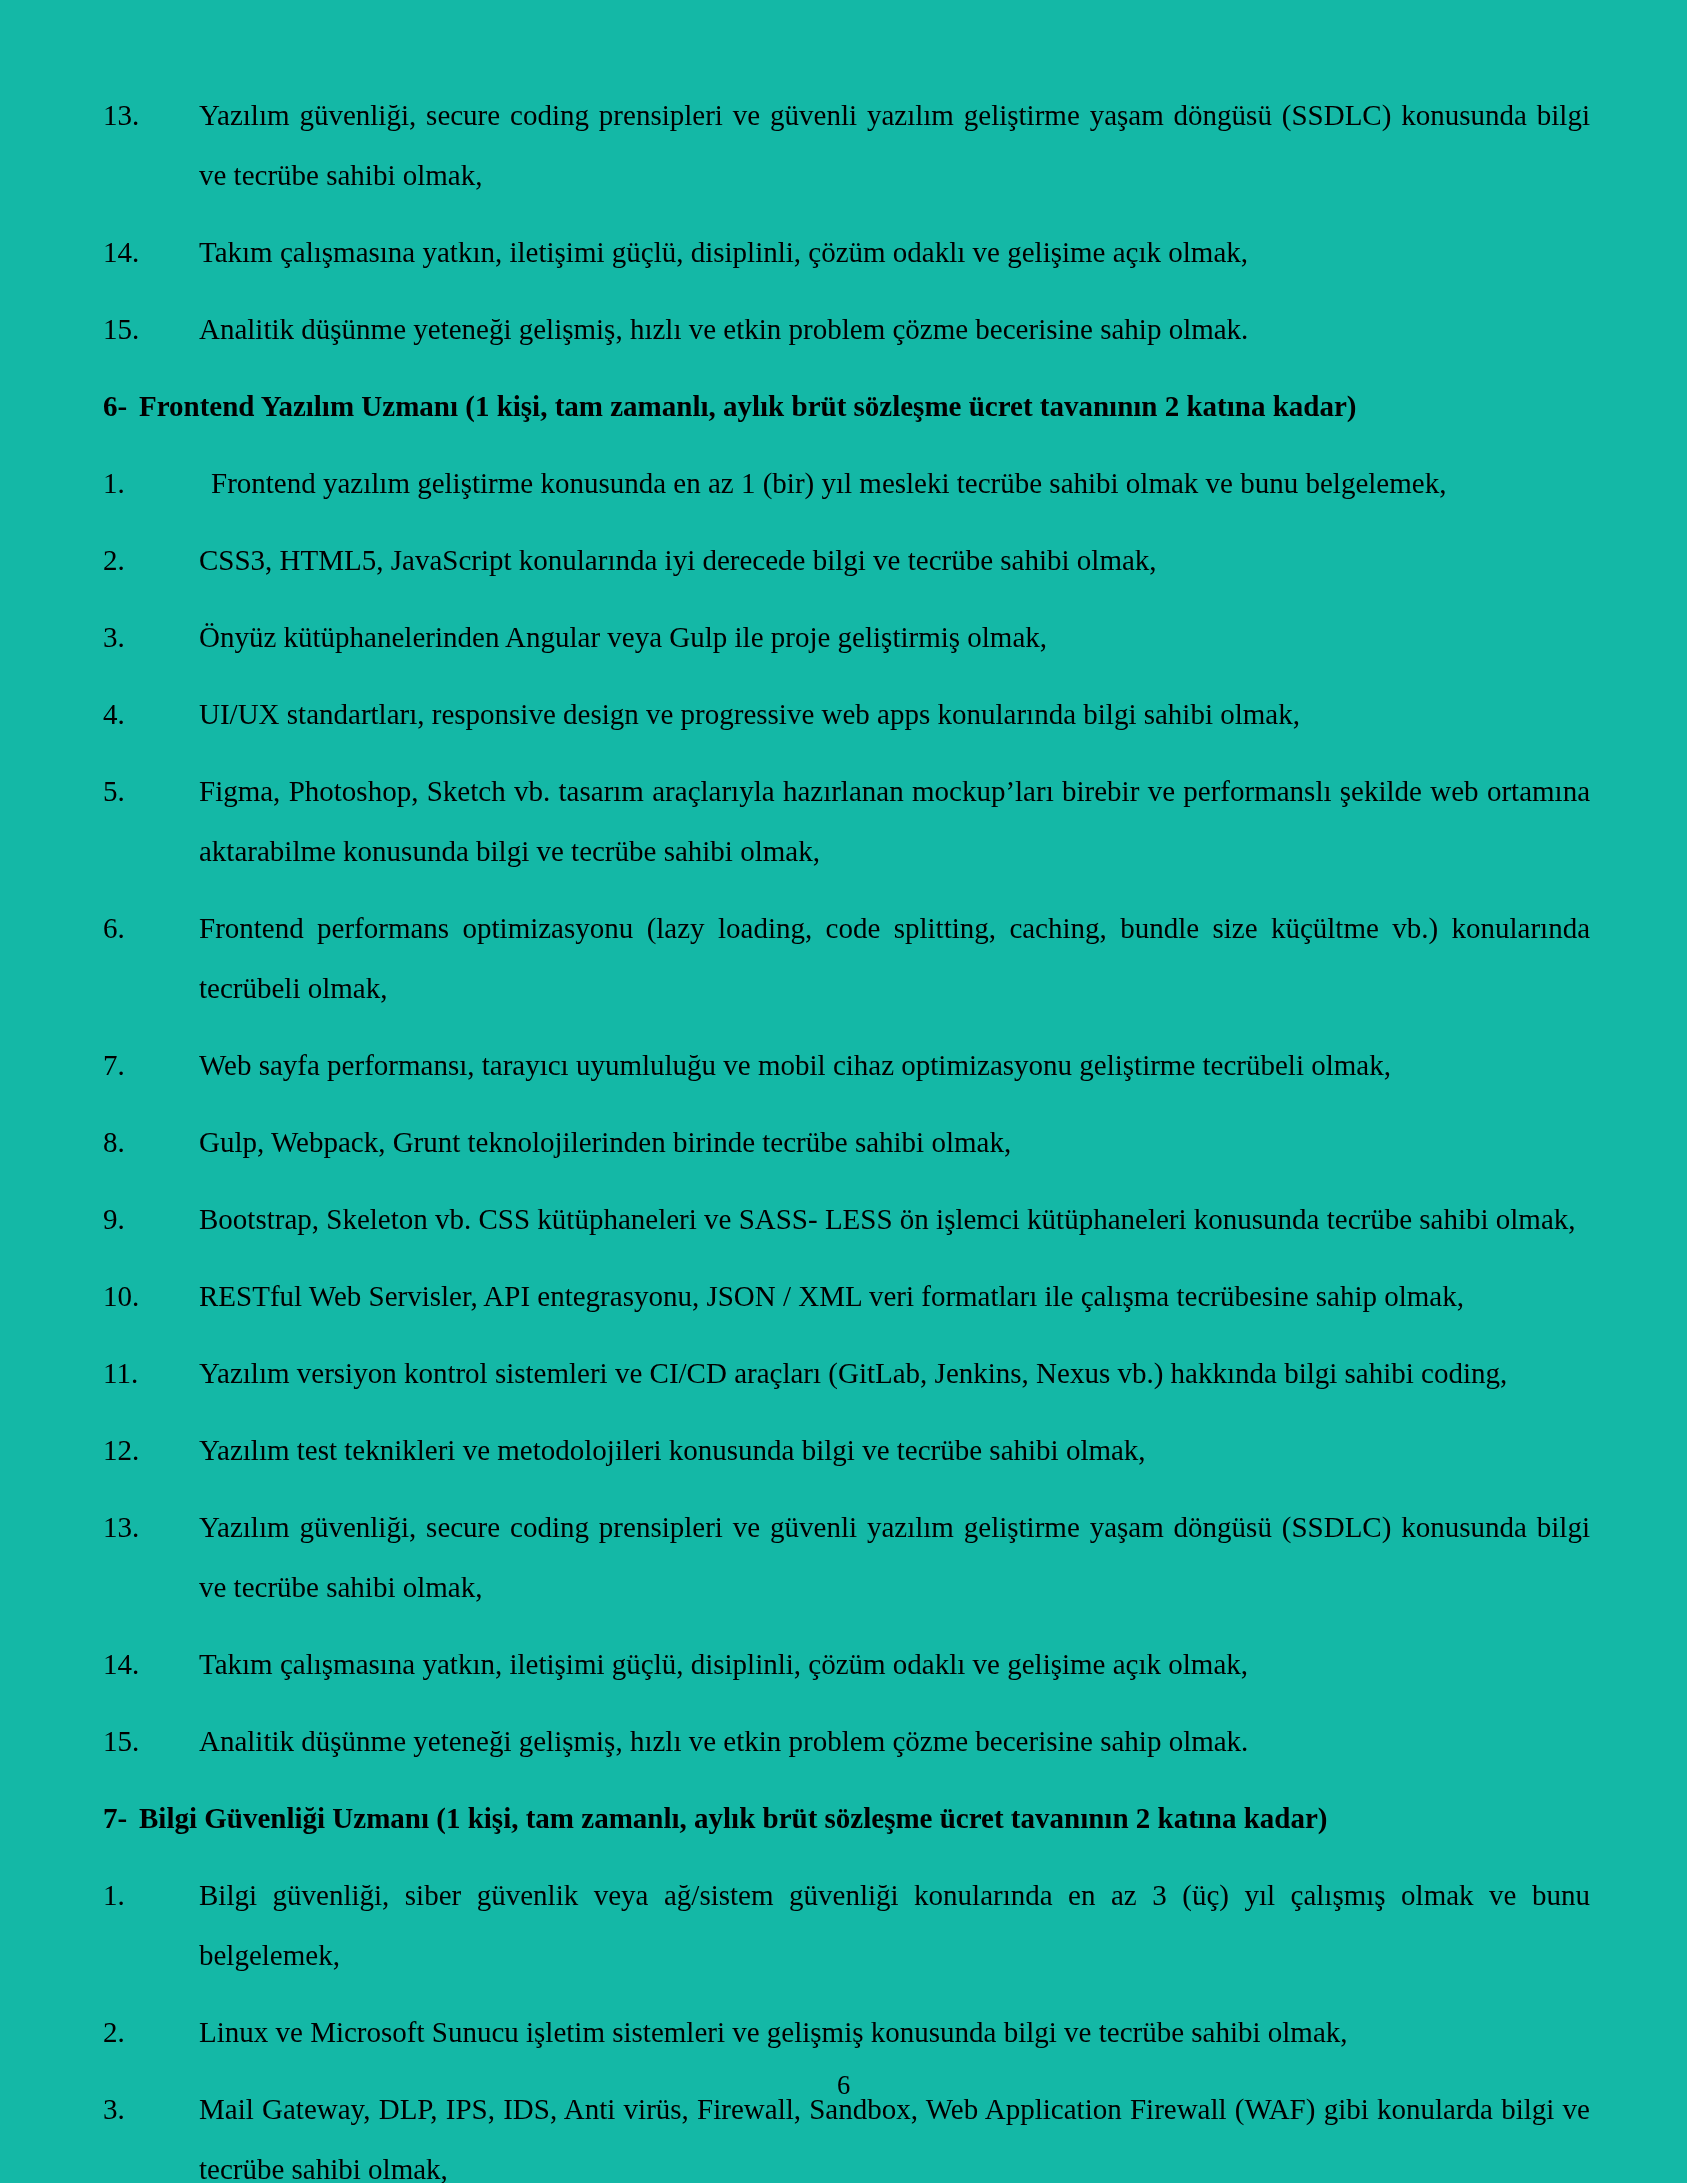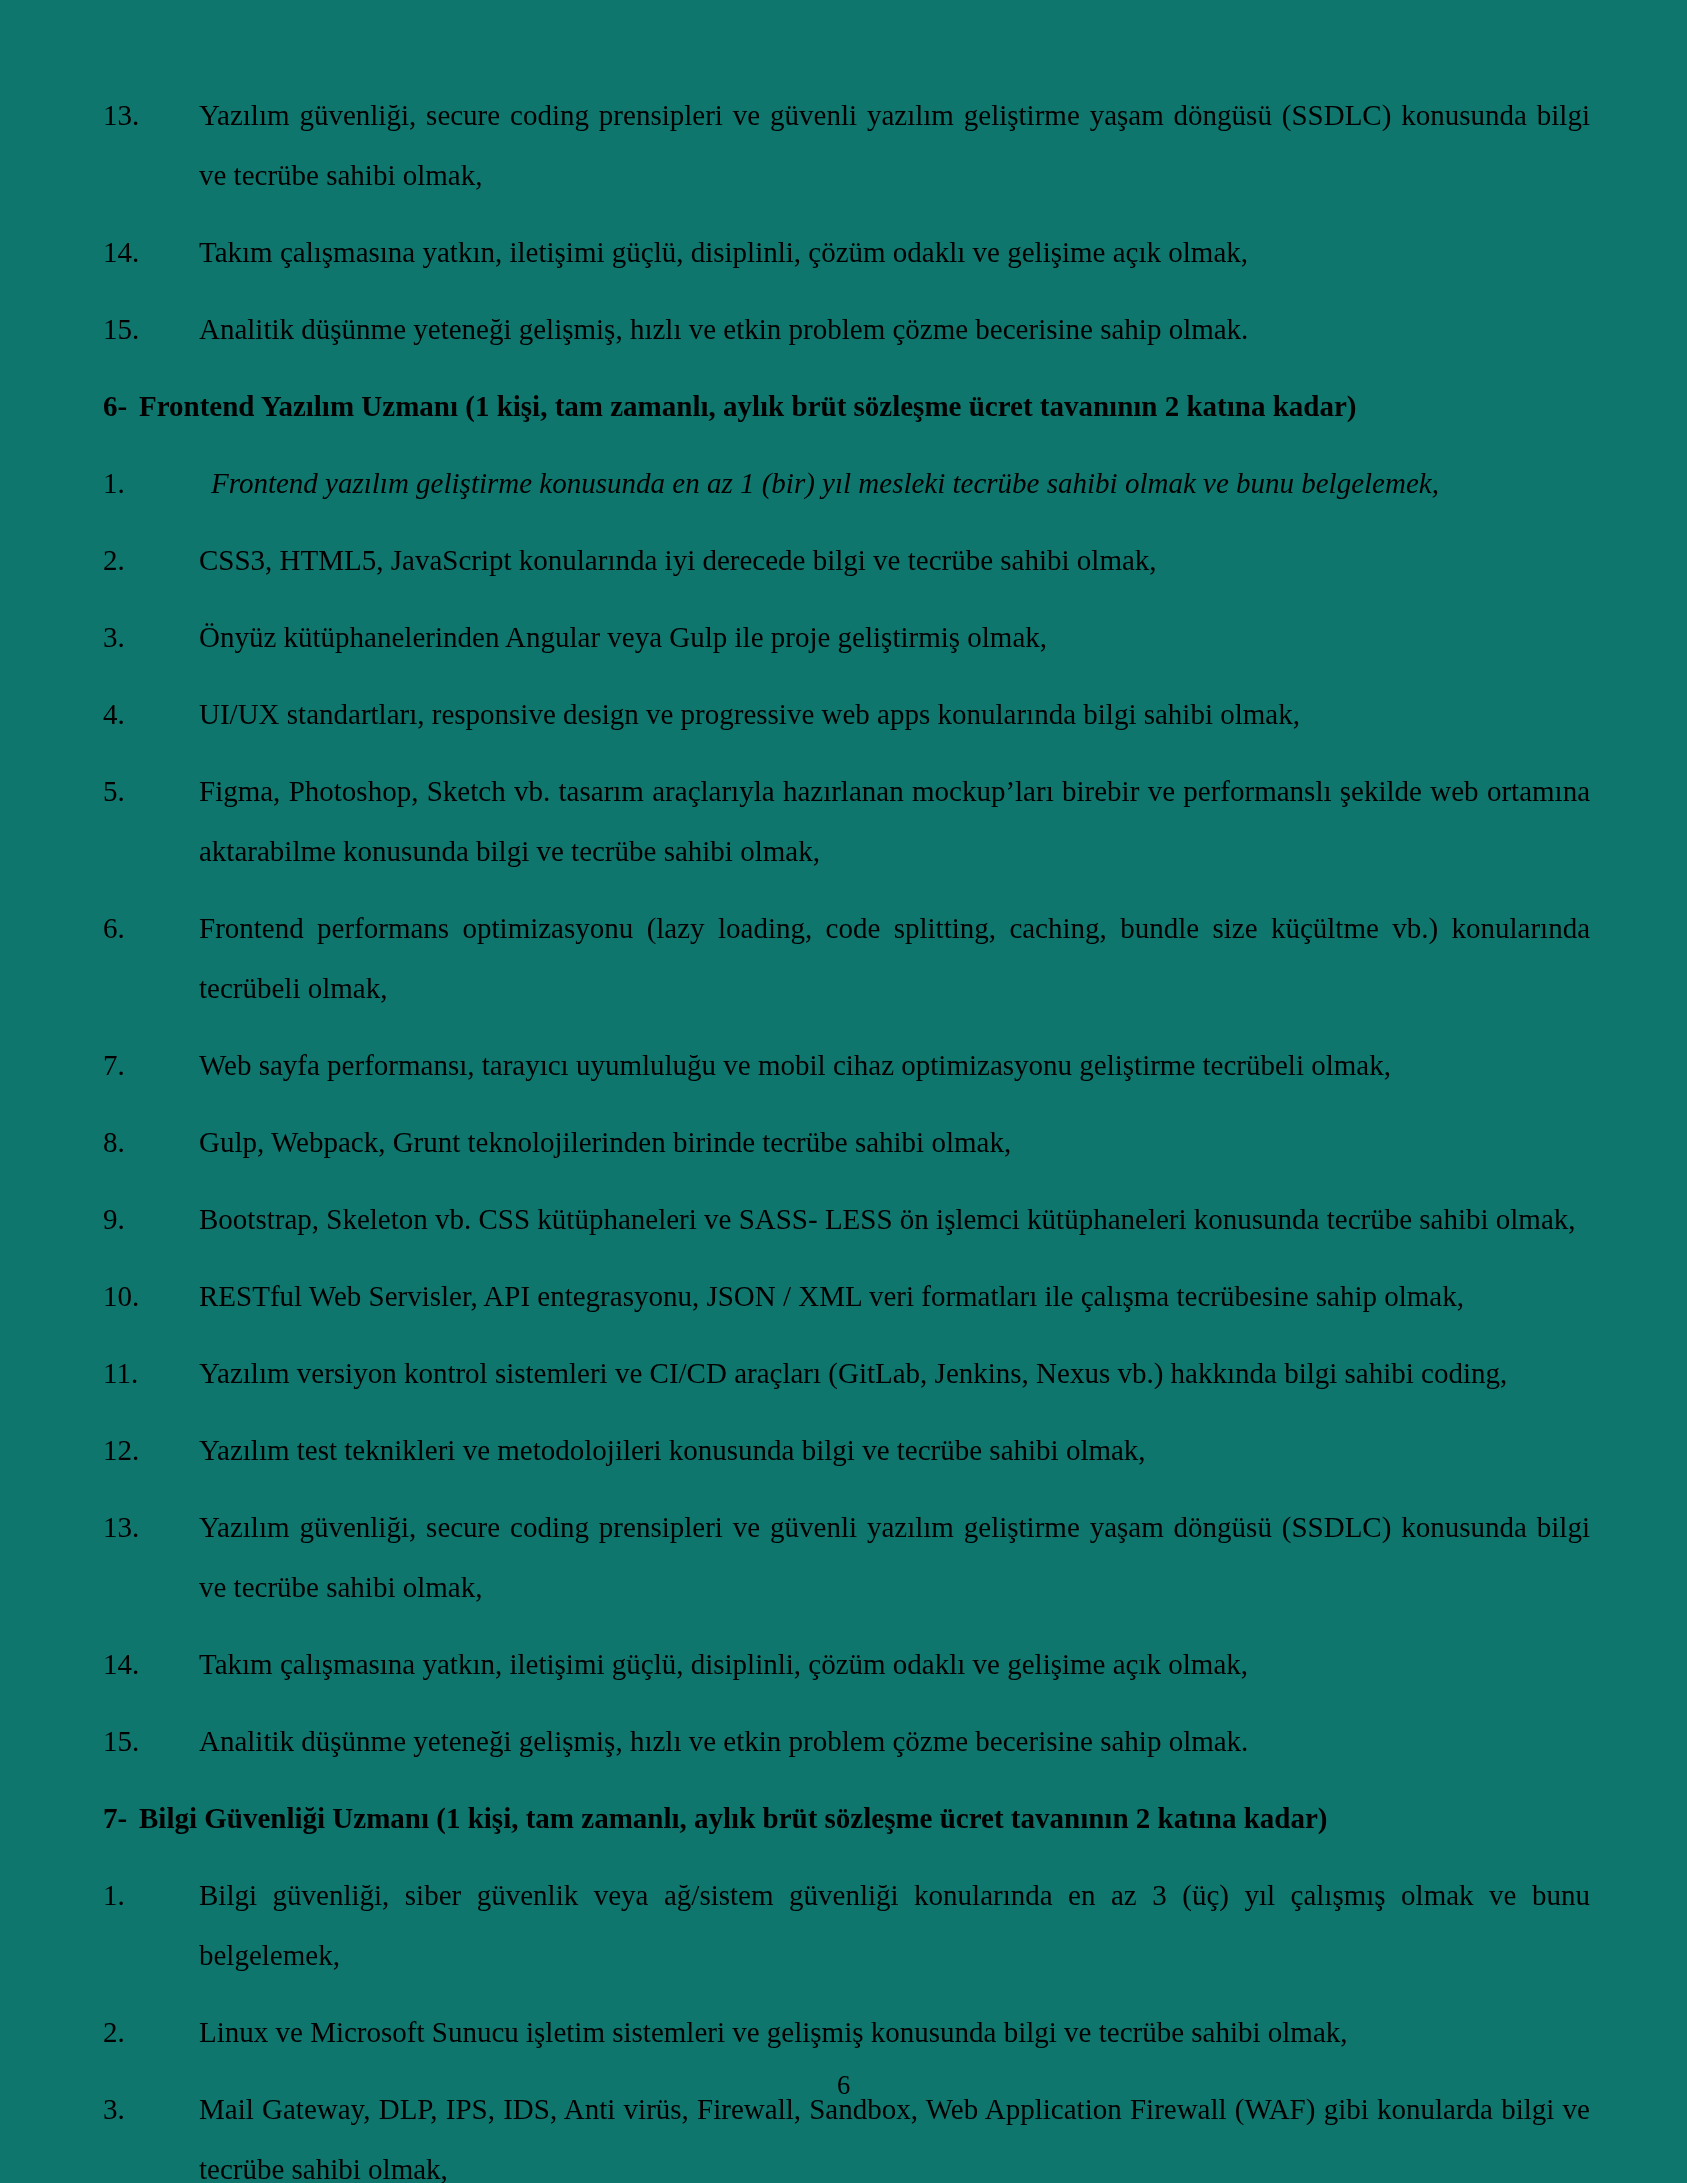--- a/index.html
+++ b/index.html
@@ -5,21 +5,21 @@
 <style>
   html, body {
     margin: 0;
     padding: 0;
     background: #ffffff;
   }
   .page {
     position: relative;
     width: 1687px;
     height: 2183px;
-    background: #0f766e;
+    background: #14b8a6;
     margin: 0 auto;
     overflow: hidden;
     font-family: "Liberation Serif", "DejaVu Serif", serif;
     color: #000000;
     -webkit-font-smoothing: antialiased;
   }
 
   
   .content {
     position: absolute;
@@ -48,21 +48,21 @@
     width: 78px;
     text-align: right;
     font-size: 29px;
     line-height: 60px;
     white-space: nowrap;
   }
   .item > .txt {
     display: block;
   }
   
-  .item.extra-gap > .txt { padding-left: 12px; font-style: italic; }
+  .item.extra-gap > .txt { padding-left: 12px; }
 
   
   .section-head {
     position: relative;
     display: block;
     padding-left: 36px;            
     margin: 0 0 17px 0;
     font-size: 29px;
     line-height: 60px;
     font-weight: bold;

